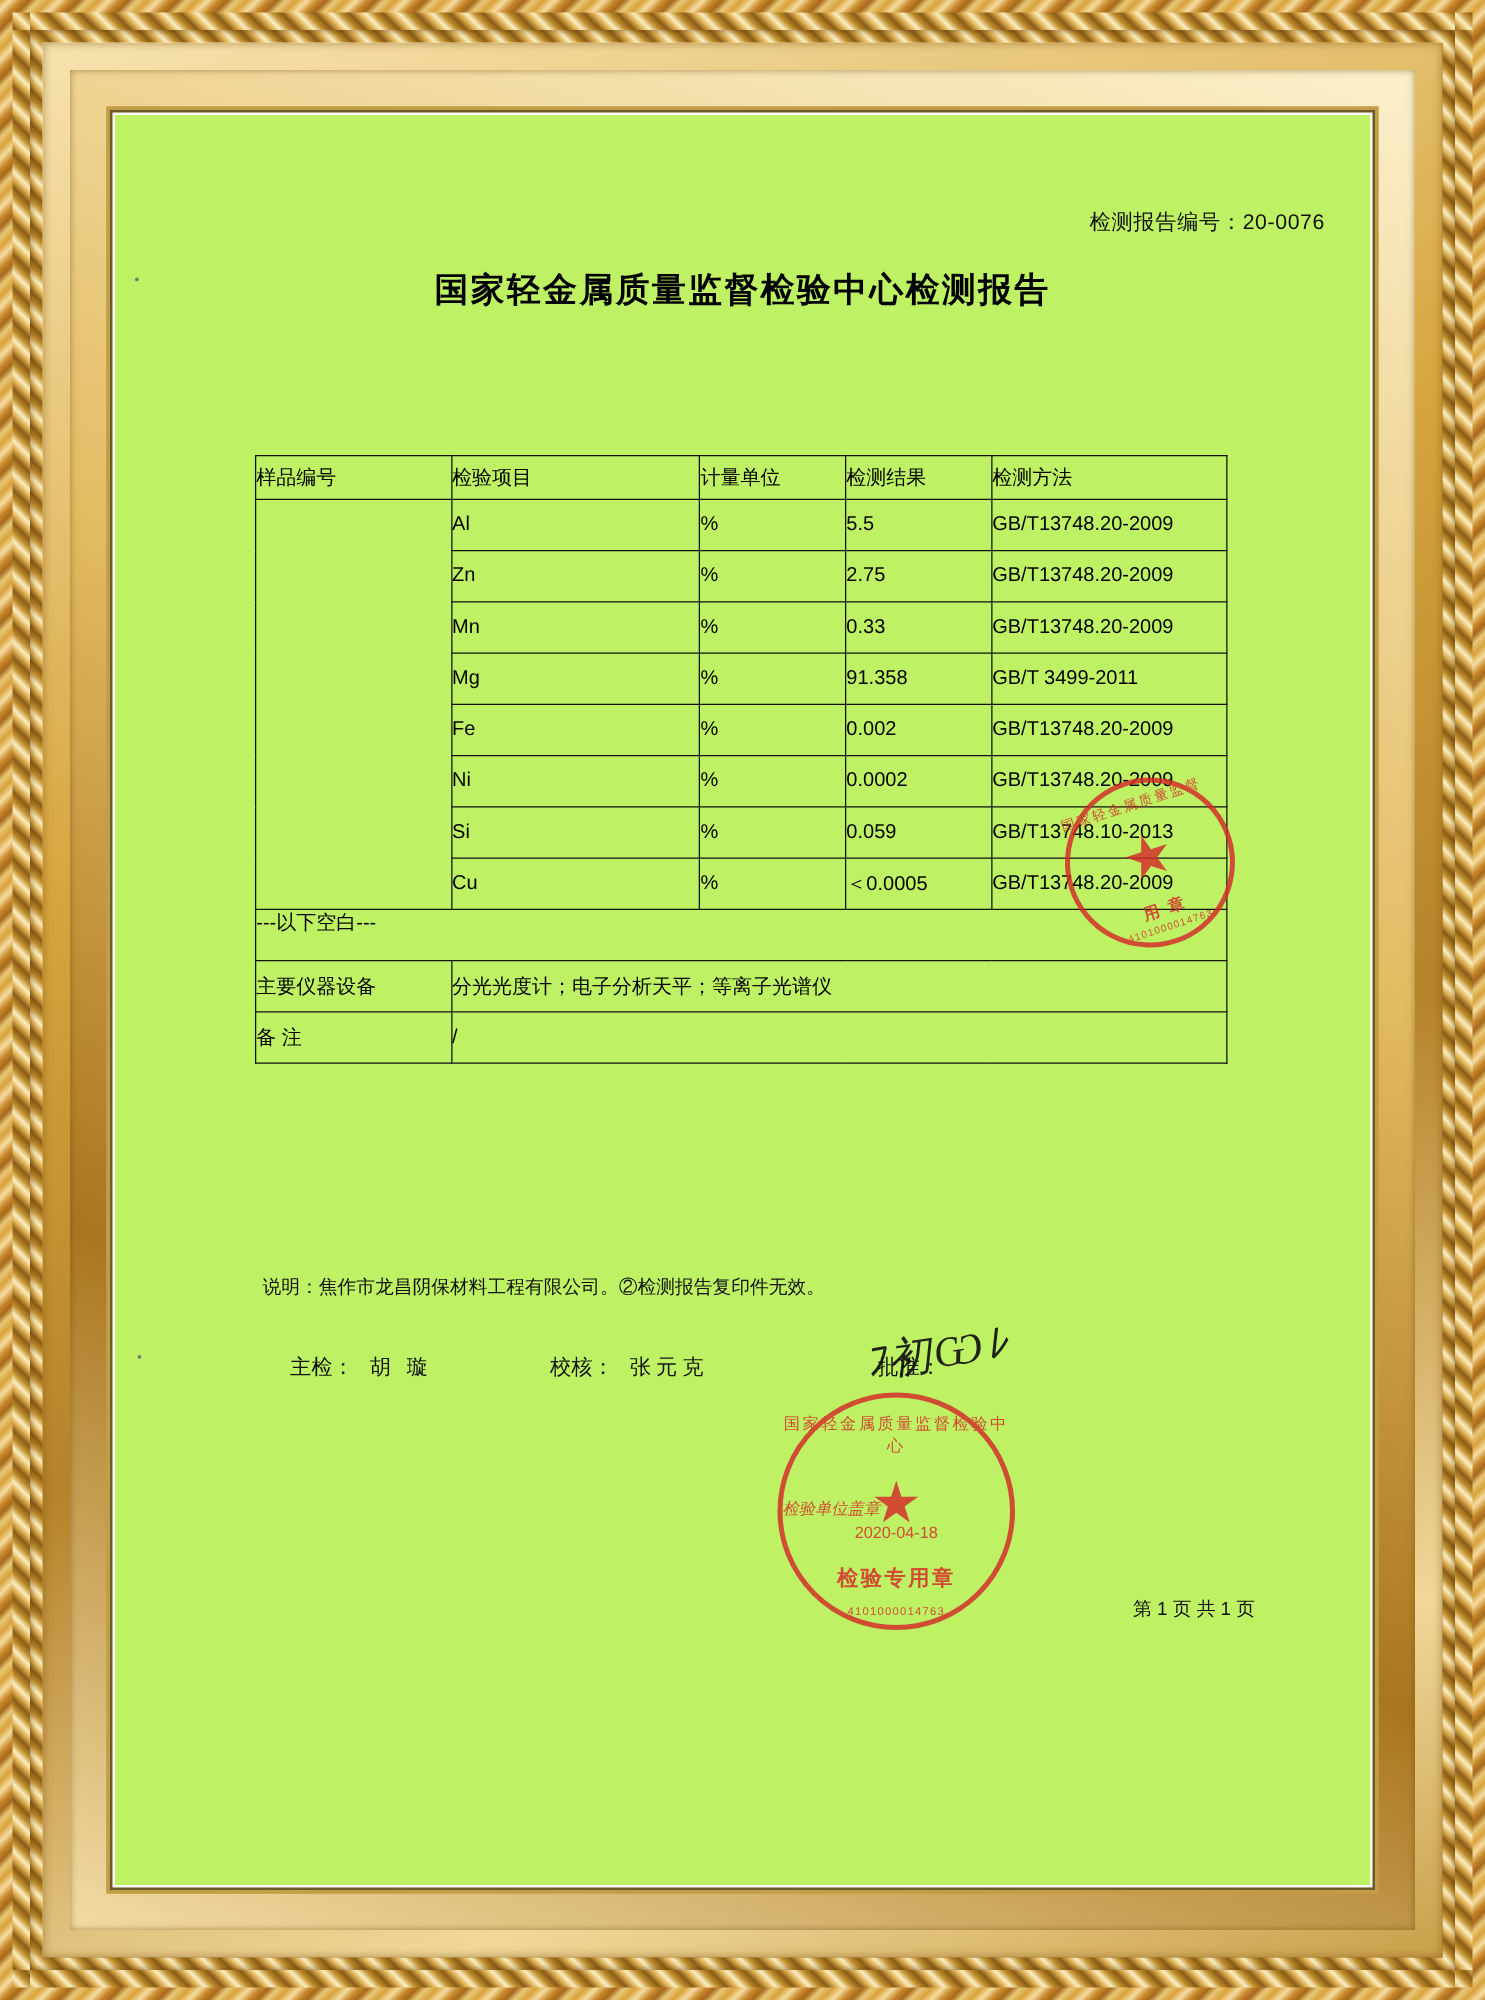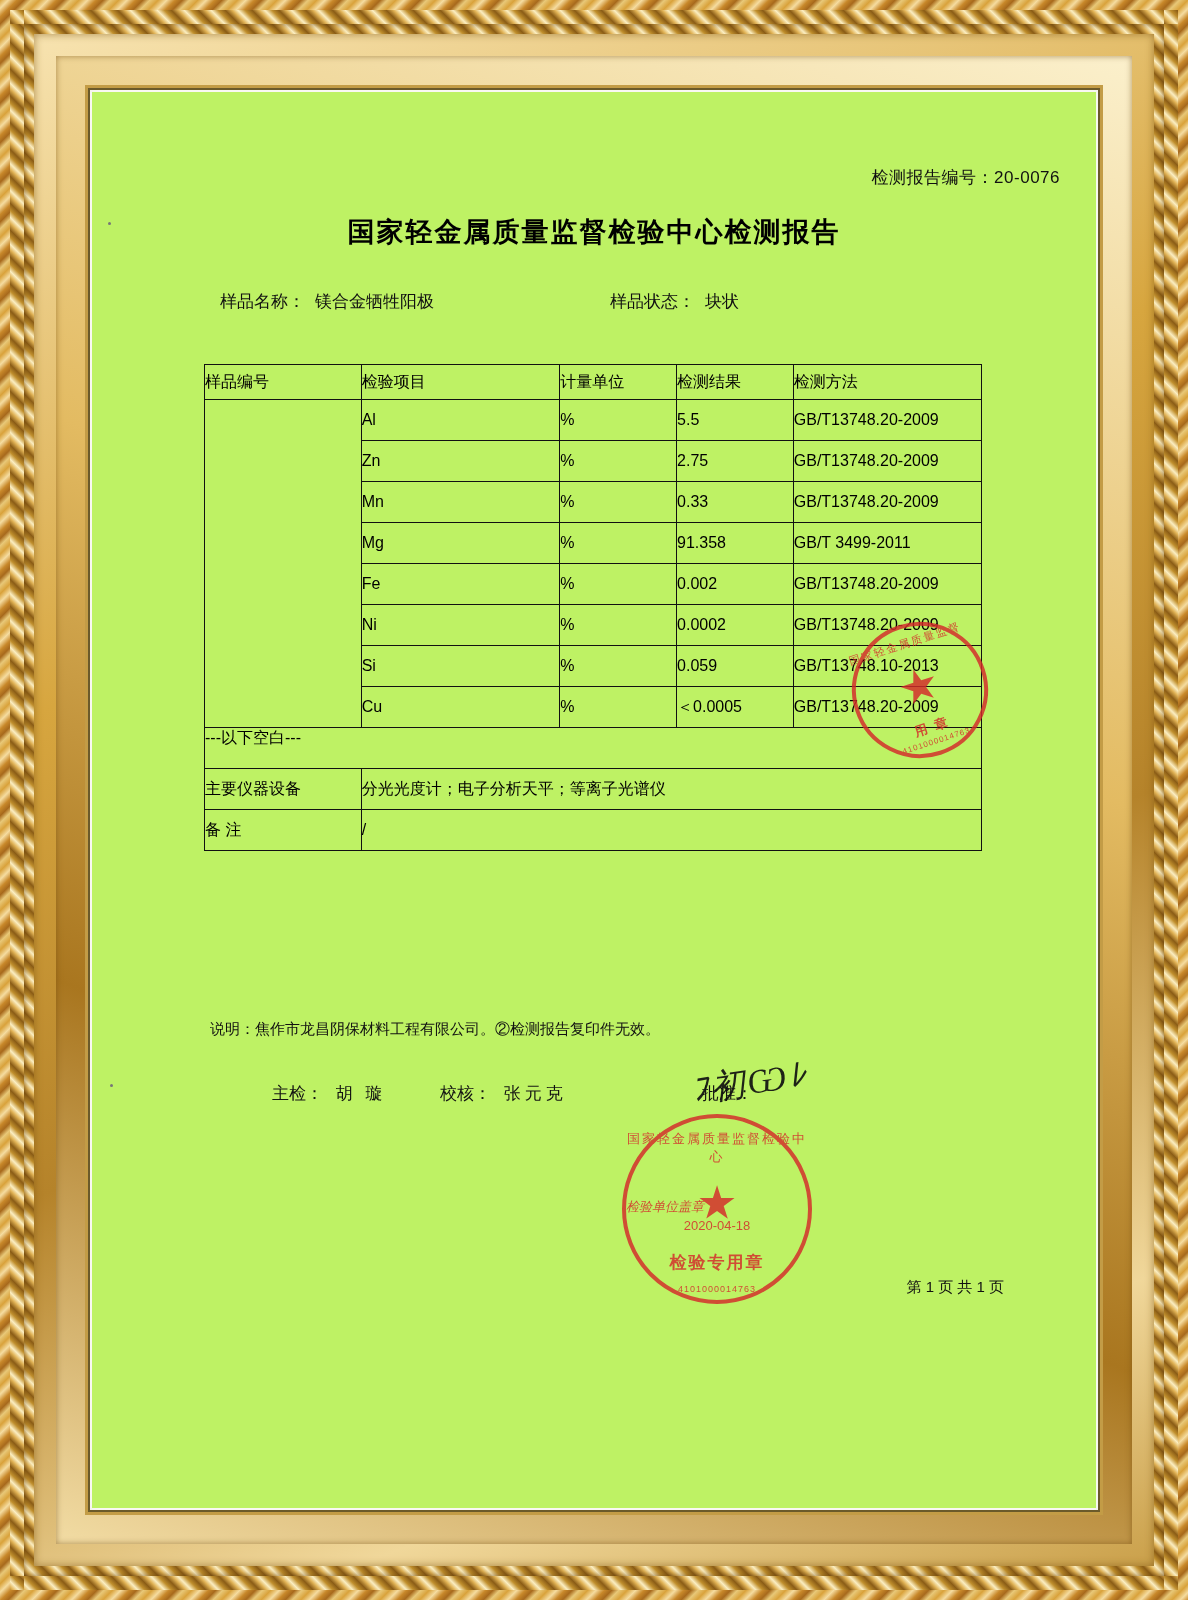--- a/index.html
+++ b/index.html
@@ -168,21 +168,21 @@
     width: 760px;
     font-size: 17px;
     color: #111;
   }
   .sign {
     position: absolute;
     white-space: nowrap;
   }
   .sign .lbl { margin-right: 8px; }
   .sign .val { letter-spacing: 4px; }
-  .sign-chief { left: 0; margin-left: 40px; }
+  .sign-chief { left: 0; }
   .sign-check { left: 208px; }
   .sign-appr  { left: 470px; }
 
   .handwriting {
     position: absolute;
     left: 600px;
     top: 962px;
     width: 200px;
     height: 70px;
     color: #111;
@@ -304,30 +304,20 @@
   <div class="dot" style="left:16px; top:130px;"></div>
   <div class="dot" style="left:18px; top:992px;"></div>
 
   <div class="report-no">
     <span>检测报告编号：</span><span>20-0076</span>
   </div>
 
   <div class="doc-title">国家轻金属质量监督检验中心检测报告</div>
 
   <div class="meta">
-    <div class="meta-row">
-      <div class="meta-cell left">
-        <span class="meta-label">样品名称：</span>
-        <span class="meta-value">镁合金牺牲阳极</span>
-      </div>
-      <div class="meta-cell">
-        <span class="meta-label">样品状态：</span>
-        <span class="meta-value">块状</span>
-      </div>
-    </div>
   </div>
 
   <table class="rpt">
     <thead>
       <tr>
         <th class="col-sample">样品编号</th>
         <th class="col-item">检验项目</th>
         <th class="col-unit">计量单位</th>
         <th class="col-result">检测结果</th>
         <th class="col-method">检测方法</th>

